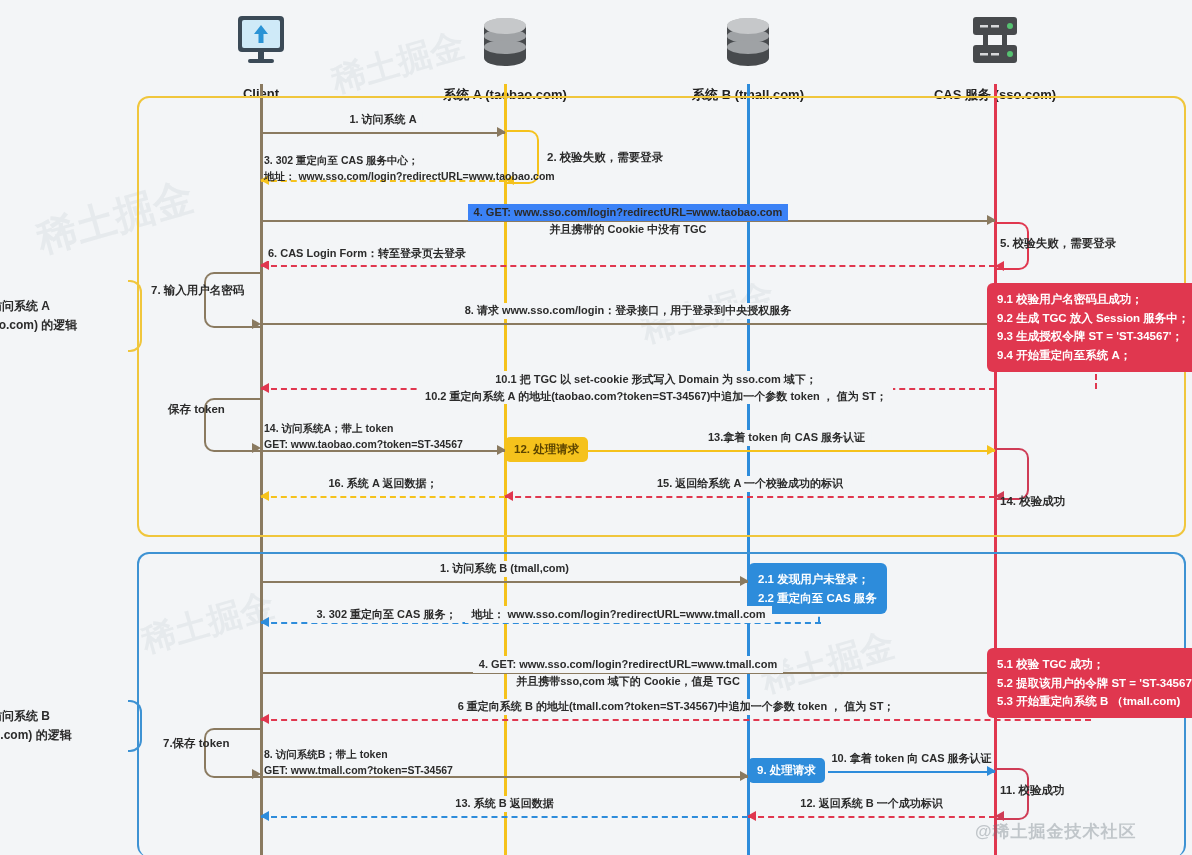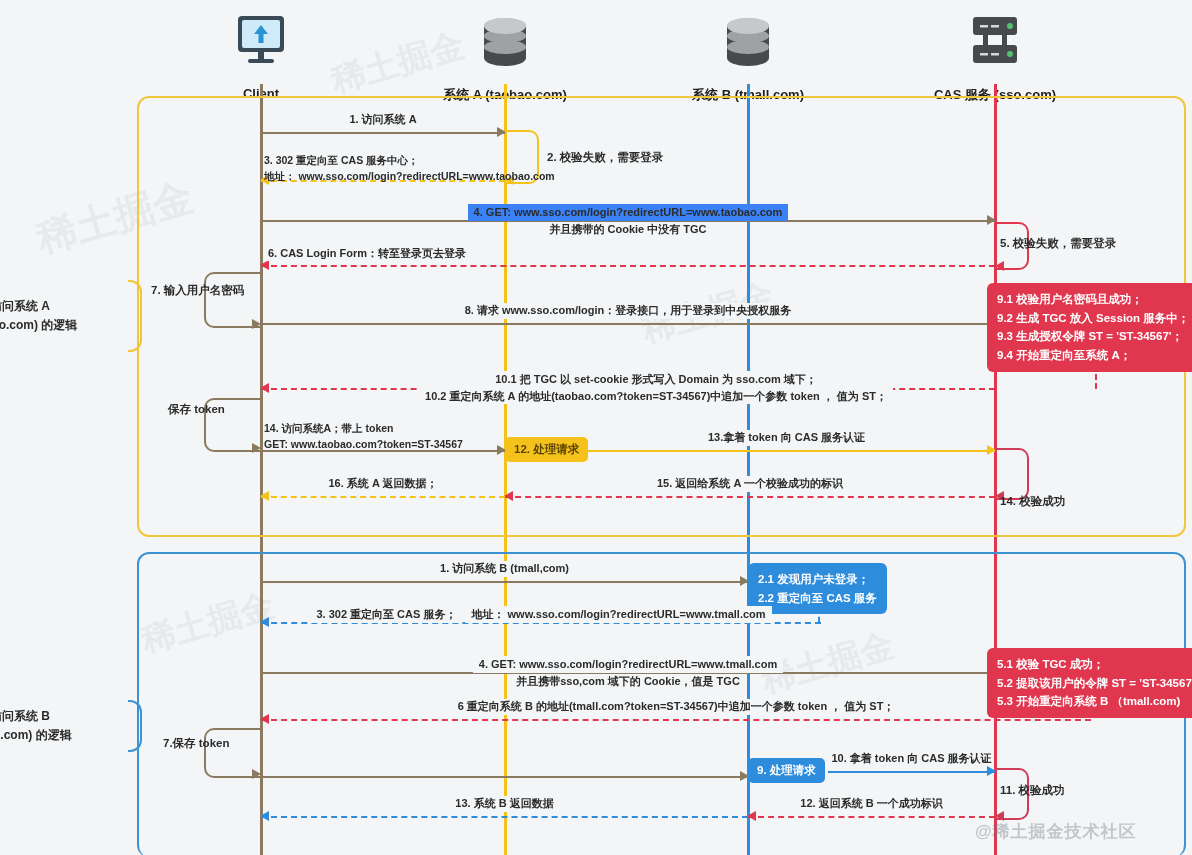--- a/index.html
+++ b/index.html
@@ -310,20 +310,24 @@
   </div>
 
   <div class="selfloop" style="left:204px;top:728px;width:56px;height:46px;border-color:#8a7a60;border-left:2px solid #8a7a60;border-right:none;border-radius:10px 0 0 10px;"></div>
   <div class="tip" style="left:252px;top:769px;border-left:9px solid #8a7a60;"></div>
   <div style="position:absolute;left:163px;top:736px;font-size:11.5px;font-weight:bold;white-space:nowrap;">7.保存 token</div>
 
   <div class="msg" style="left:261px;top:776px;width:487px;">
     <div class="line" style="border-top:2px solid #8a7a60;"></div>
     <div class="arrowhead right" style="border-left-color:#8a7a60;"></div>
   </div>
+  <div style="position:absolute;left:264px;top:747px;font-size:10.5px;font-weight:bold;line-height:1.5;white-space:nowrap;">
+    <div>8. 访问系统B；带上 token</div>
+    <div>GET: www.tmall.com?token=ST-34567</div>
+  </div>
 
   <div class="actbox blue" style="left:748px;top:758px;">
     <span>9. 处理请求</span>
   </div>
 
   <div class="msg" style="left:828px;top:771px;width:167px;">
     <div class="line" style="border-top:2px solid #2d8cdb;"></div>
     <div class="arrowhead right" style="border-left-color:#2d8cdb;"></div>
     <div class="lbl above" style="background:transparent;">10. 拿着 token 向 CAS 服务认证</div>
   </div>

